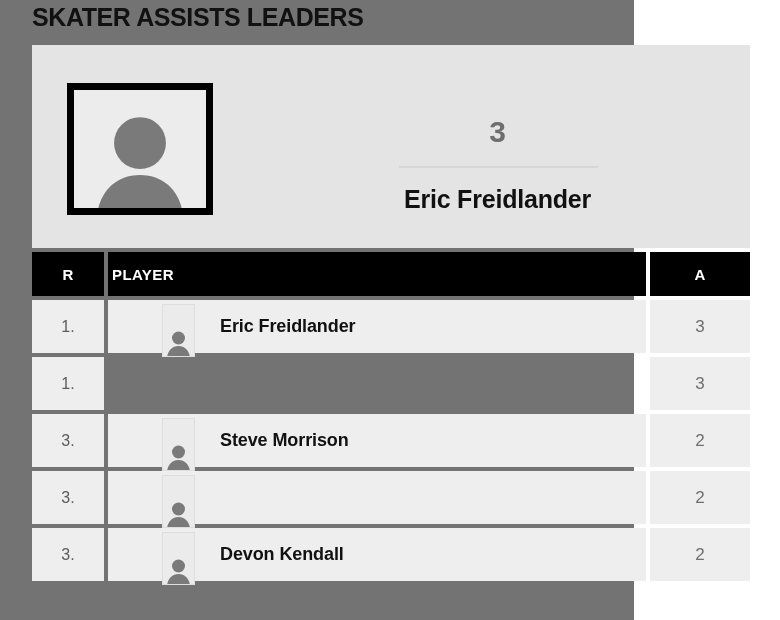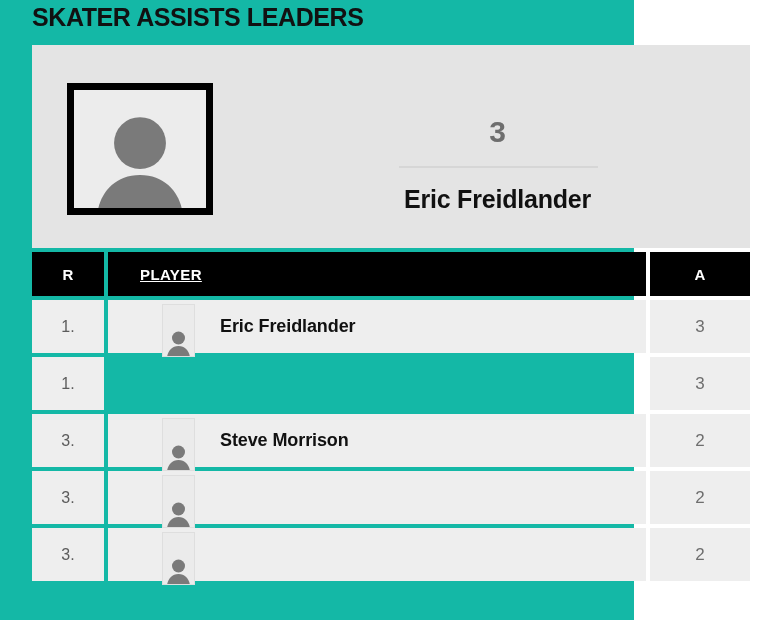--- a/index.html
+++ b/index.html
@@ -10,21 +10,21 @@
   body {
     width: 780px;
     height: 620px;
     font-family: "Liberation Sans", sans-serif;
     overflow: hidden;
   }
   .page {
     position: relative;
     width: 634px;
     height: 620px;
-    background: #14b8a6;
+    background: #737373;
   }
   
   .page-title {
     position: absolute;
     left: 32px;
     top: 2px;
     font-size: 25px;
     font-weight: bold;
     color: #111111;
     letter-spacing: -0.4px;
@@ -127,21 +127,21 @@
   .lb-head .cell {
     background: #000000;
     color: #ffffff;
     font-size: 15px;
     font-weight: bold;
     letter-spacing: 0.4px;
     display: flex;
     align-items: center;
   }
   .lb-head .c-rank   { justify-content: center; }
-  .lb-head .c-player { justify-content: flex-start; padding-left: 32px; text-decoration: underline; }
+  .lb-head .c-player { justify-content: flex-start; padding-left: 4px; }
   .lb-head .c-stat   { justify-content: center; }
 
   .lb-row .cell {
     background: #eeeeee;
     color: #6e6e6e;
     display: flex;
     align-items: center;
   }
   .lb-row .c-rank {
     justify-content: center;
@@ -263,19 +263,20 @@
 
     <div class="lb-row">
       <div class="cell c-rank">3.</div>
       <div class="cell c-player">
         <div class="row-thumb">
           <svg class="silhouette" viewBox="0 0 100 100" preserveAspectRatio="xMidYMax">
             <circle cx="50" cy="42" r="21" fill="#7a7a7a"></circle>
             <path d="M50 68 C28 68 15 86 13 104 L87 104 C85 86 72 68 50 68 Z" fill="#7a7a7a"></path>
           </svg>
         </div>
+        <div class="row-name">Devon Kendall</div>
       </div>
       <div class="cell c-stat">2</div>
     </div>
 
   </div>
 
 </div>
 
 </body></html>

